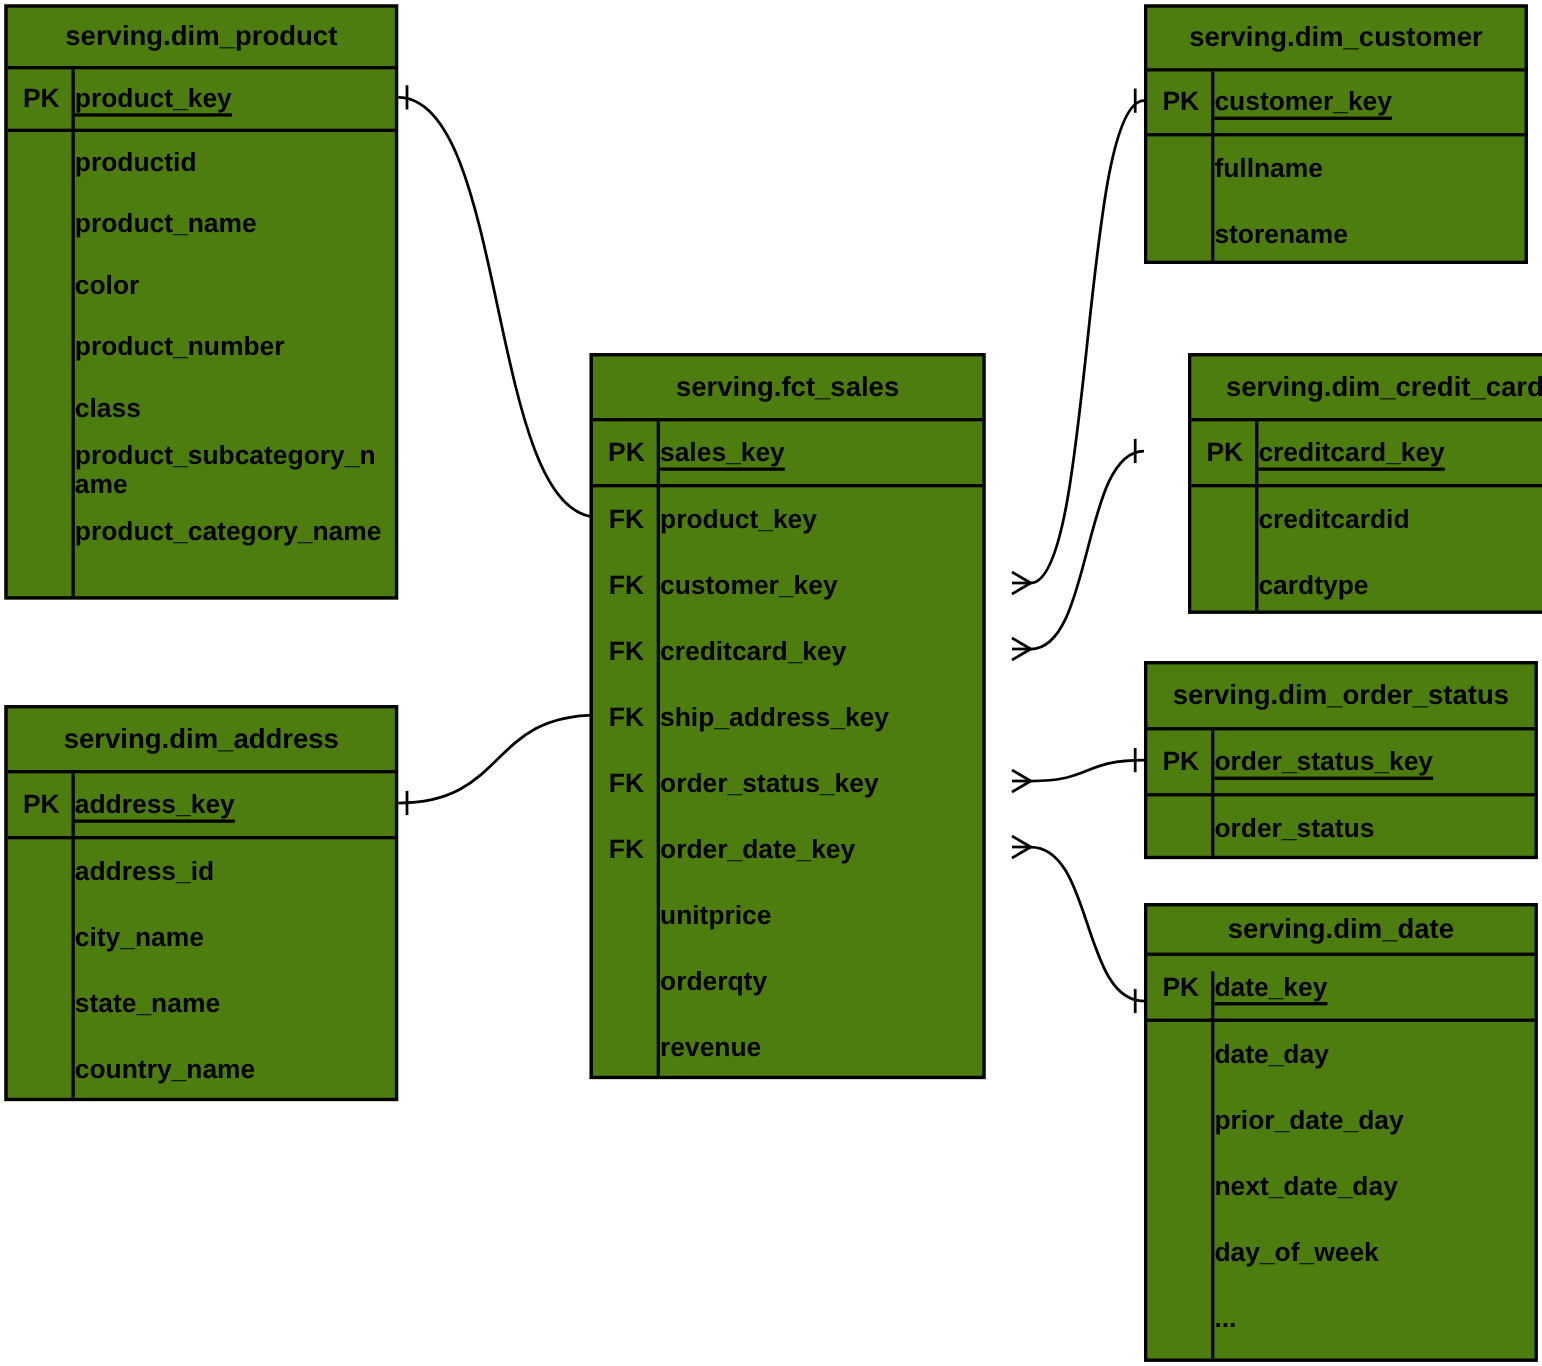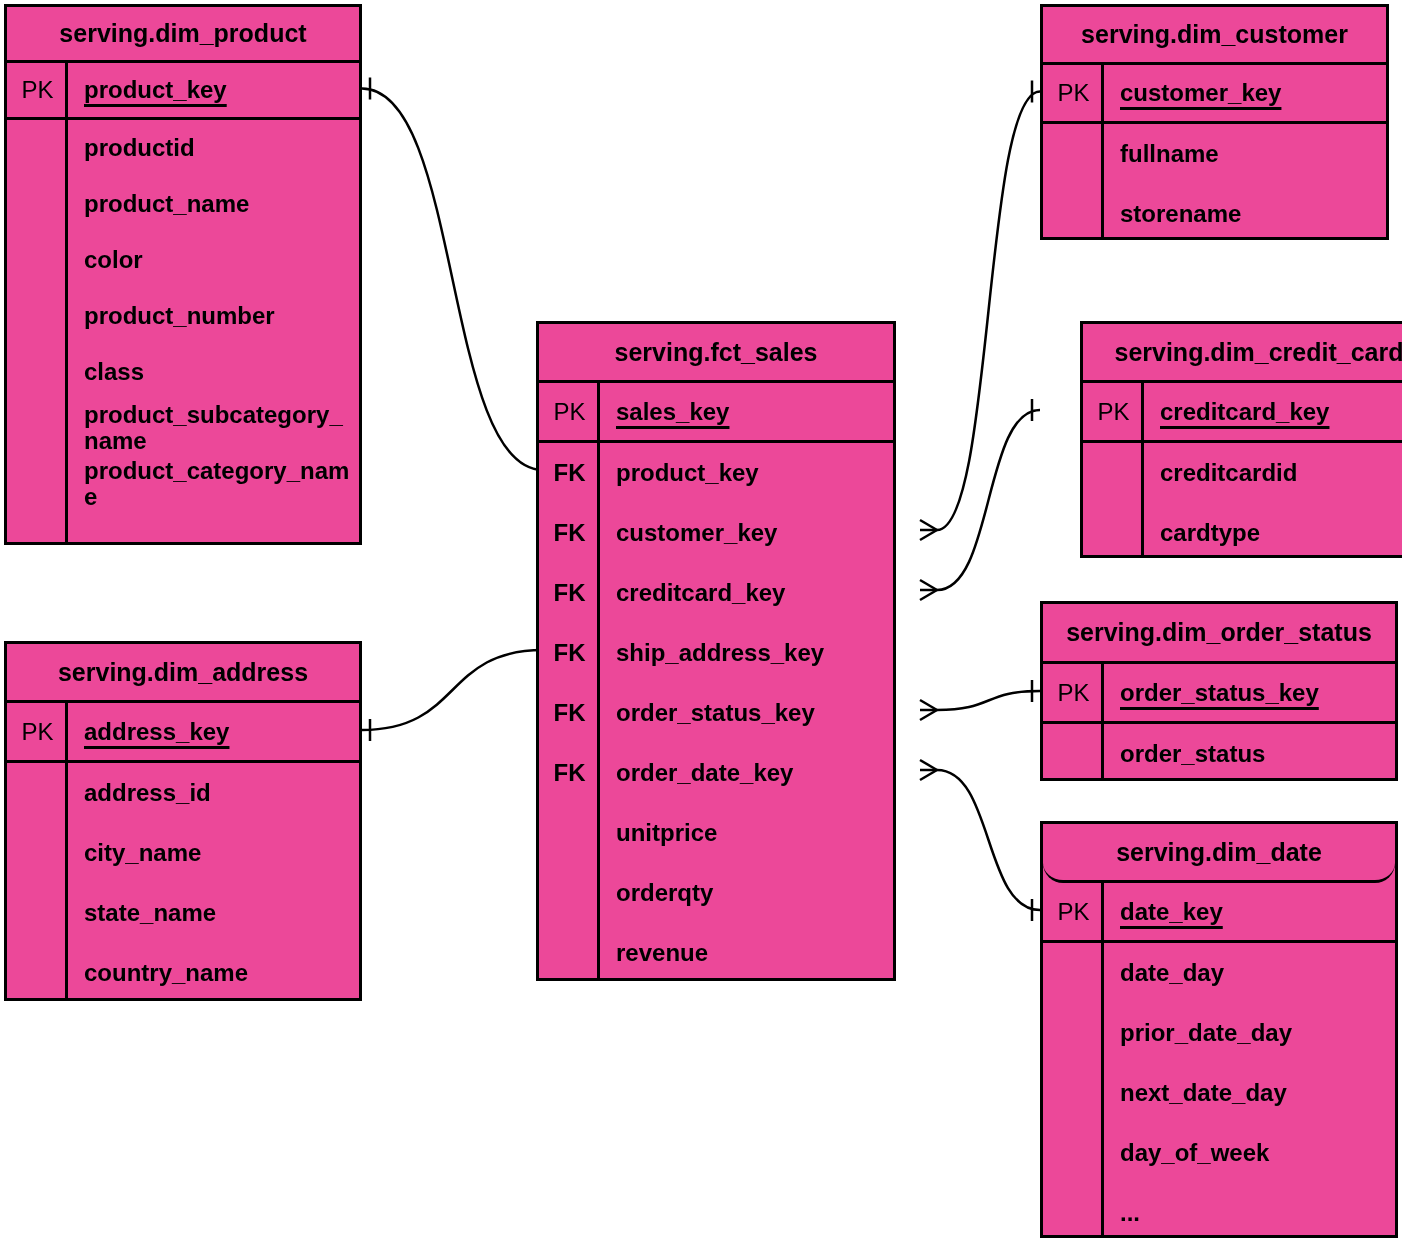--- a/index.html
+++ b/index.html
@@ -11,21 +11,21 @@
     color:#000000;
     overflow:hidden;
   }
   .rel-layer{position:absolute;left:0;top:0;width:1402px;height:1242px;}
   .rel-layer path,.rel-layer line{fill:none;stroke-width:2.5px;}
   .tables-layer{position:absolute;left:0;top:0;width:1402px;height:1242px;}
   .er-table{
     position:absolute;
     box-sizing:border-box;
     border:3px solid #000;
-    background:#ec4899;
+    background:#4d7c0f;
     display:flex;flex-direction:column;
   }
   
   .er-table::after{
     content:"";
     position:absolute;
     left:58px;top:var(--hh);bottom:0;
     width:3px;background:#000;
   }
   .er-header{
@@ -35,25 +35,25 @@
     font-weight:bold;font-size:25px;
     flex:0 0 auto;
   }
   .er-row{display:flex;box-sizing:border-box;flex:0 0 auto;}
   .er-pk-row{border-bottom:3px solid #000;}
   .er-key{
     flex:0 0 61px;width:61px;
     display:flex;align-items:center;justify-content:center;
     font-size:24px;
   }
-  .er-pk-row .er-key{font-weight:normal;text-align:center;}
+  .er-pk-row .er-key{font-weight:bold;text-align:center;}
   .er-name{
     flex:1;
     display:flex;align-items:center;
-    padding-left:16px;padding-right:8px;
+    padding-right:8px;
     font-size:24px;line-height:1.08;
     overflow-wrap:anywhere;
   }
   .er-pk-row .er-name{
     font-weight:bold;
     text-decoration:underline;
     text-decoration-thickness:3px;
     text-underline-offset:6px;
   }
   .er-body{flex:1;display:flex;flex-direction:column;font-weight:bold;}
@@ -230,21 +230,21 @@
           <div class="er-name">order_status_key</div>
         </div>
         <div class="er-body">
           <div class="er-row er-field-row" style="height: 60px;">
             <div class="er-key"></div>
             <div class="er-name">order_status</div>
           </div>
         </div>
       </div>
       <div class="er-table" style="left: 1040px; top: 821px; width: 358px; height: 417px; --hh: 59px;">
-        <div class="er-header" style="height: 59px; border-radius: 20px;">serving.dim_date</div>
+        <div class="er-header" style="height: 45px;">serving.dim_date</div>
         <div class="er-row er-pk-row" style="height: 60px;">
           <div class="er-key">PK</div>
           <div class="er-name">date_key</div>
         </div>
         <div class="er-body">
           <div class="er-row er-field-row" style="height: 60px;">
             <div class="er-key"></div>
             <div class="er-name">date_day</div>
           </div>
           <div class="er-row er-field-row" style="height: 60px;">

